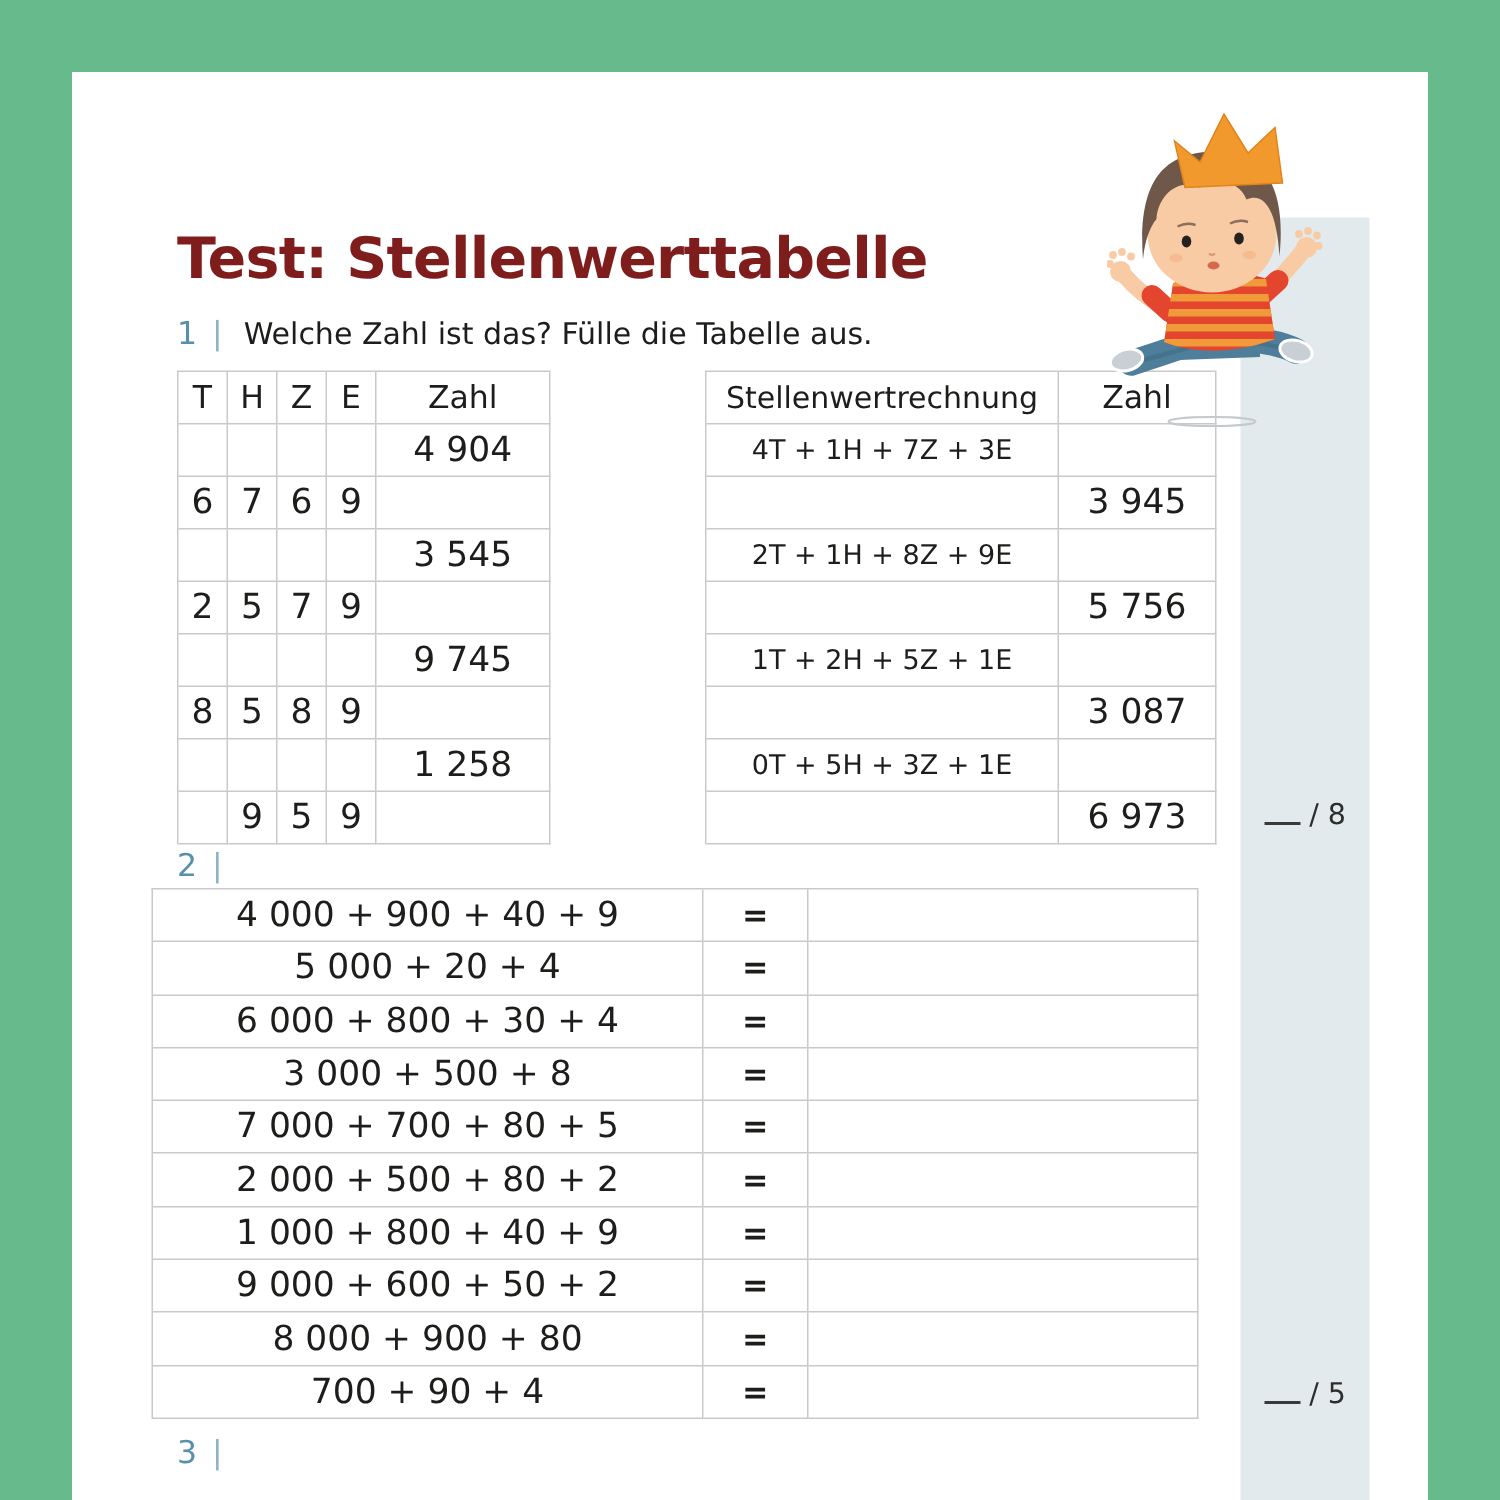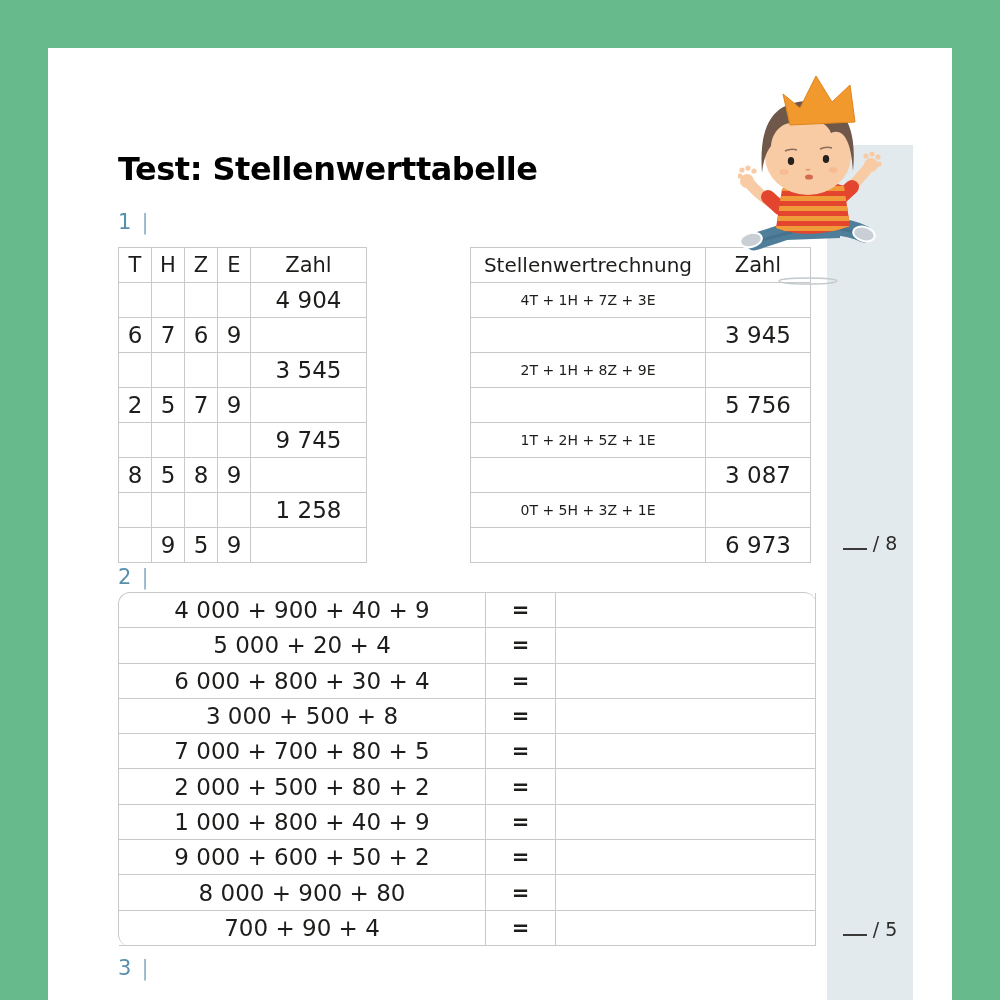--- a/index.html
+++ b/index.html
@@ -16,22 +16,22 @@
     width: 904px; height: 952px;
     background: #ffffff;
   }
   .score-band {
     position: absolute; left: 827px; top: 145px;
     width: 86px; height: 855px;
     background: #e3eaee;
   }
   .title {
     position: absolute; left: 118px; top: 150px;
-    font-size: 32px; font-weight: bold; letter-spacing: -0.5px;
-    color: #000000;
+    font-size: 38px; font-weight: bold; letter-spacing: -0.5px;
+    color: #7f1d1d;
   }
   .task-label {
     position: absolute; left: 118px;
     display: flex; align-items: center;
     font-size: 20px; height: 28px; white-space: nowrap;
   }
   .task-label .task-num { color: #5890ab; font-size: 21px; }
   .task-label .task-sep { color: #8fb4c6; margin: 0 14px 0 10px; font-size: 21px; }
   .task-1 { top: 208px; }
   .task-2 { top: 563px; }
@@ -43,27 +43,27 @@
   .grid-table .row { display: contents; }
   .grid-table .cell {
     border-right: 1px solid #c9c9c9; border-bottom: 1px solid #c9c9c9;
     display: flex; align-items: center; justify-content: center;
     white-space: nowrap; overflow: hidden;
   }
   .pv-table { left: 118px; top: 247px;
     grid-template-columns: 33px 33px 33px 33px 116px; grid-auto-rows: 35px; }
   .calc-table { left: 470px; top: 247px;
     grid-template-columns: 235px 105px; grid-auto-rows: 35px; }
-  .ex-table { left: 118px; top: 592px;
-    grid-template-columns: 367px 70px 260px; grid-auto-rows: 35.3px; border-radius: 12px; }
+  .ex-table { left: 101px; top: 592px;
+    grid-template-columns: 367px 70px 260px; grid-auto-rows: 35.3px; }
 
   .cell.hdr { font-size: 21px; }
   .cell.digit { font-size: 23px; }
   .cell.num { font-size: 23px; }
-  .cell.expr { font-size: 14px; text-align: right; }
+  .cell.expr { font-size: 18px; text-align: right; }
   .cell.eq { font-size: 21px; font-weight: bold; }
 
   .score {
     position: absolute; left: 827px; width: 86px;
     display: flex; align-items: center; justify-content: center;
     font-size: 19px; color: #2d2d2b; gap: 6px; z-index: 3;
   }
   .score-1 { top: 532px; }
   .score-2 { top: 918px; }
   .score .blank-line {
@@ -76,20 +76,21 @@
 <body>
 
 <div class="page"></div>
 <div class="score-band"></div>
 
 <h1 class="title">Test: Stellenwerttabelle</h1>
 
 <div class="task-label task-1">
   <span class="task-num">1</span>
   <span class="task-sep">|</span>
+  <span class="task-text">Welche Zahl ist das? Fülle die Tabelle aus.</span>
 </div>
 
 <div class="grid-table pv-table">
   <div class="row">
     <div class="cell hdr">T</div>
     <div class="cell hdr">H</div>
     <div class="cell hdr">Z</div>
     <div class="cell hdr">E</div>
     <div class="cell hdr">Zahl</div>
   </div>

